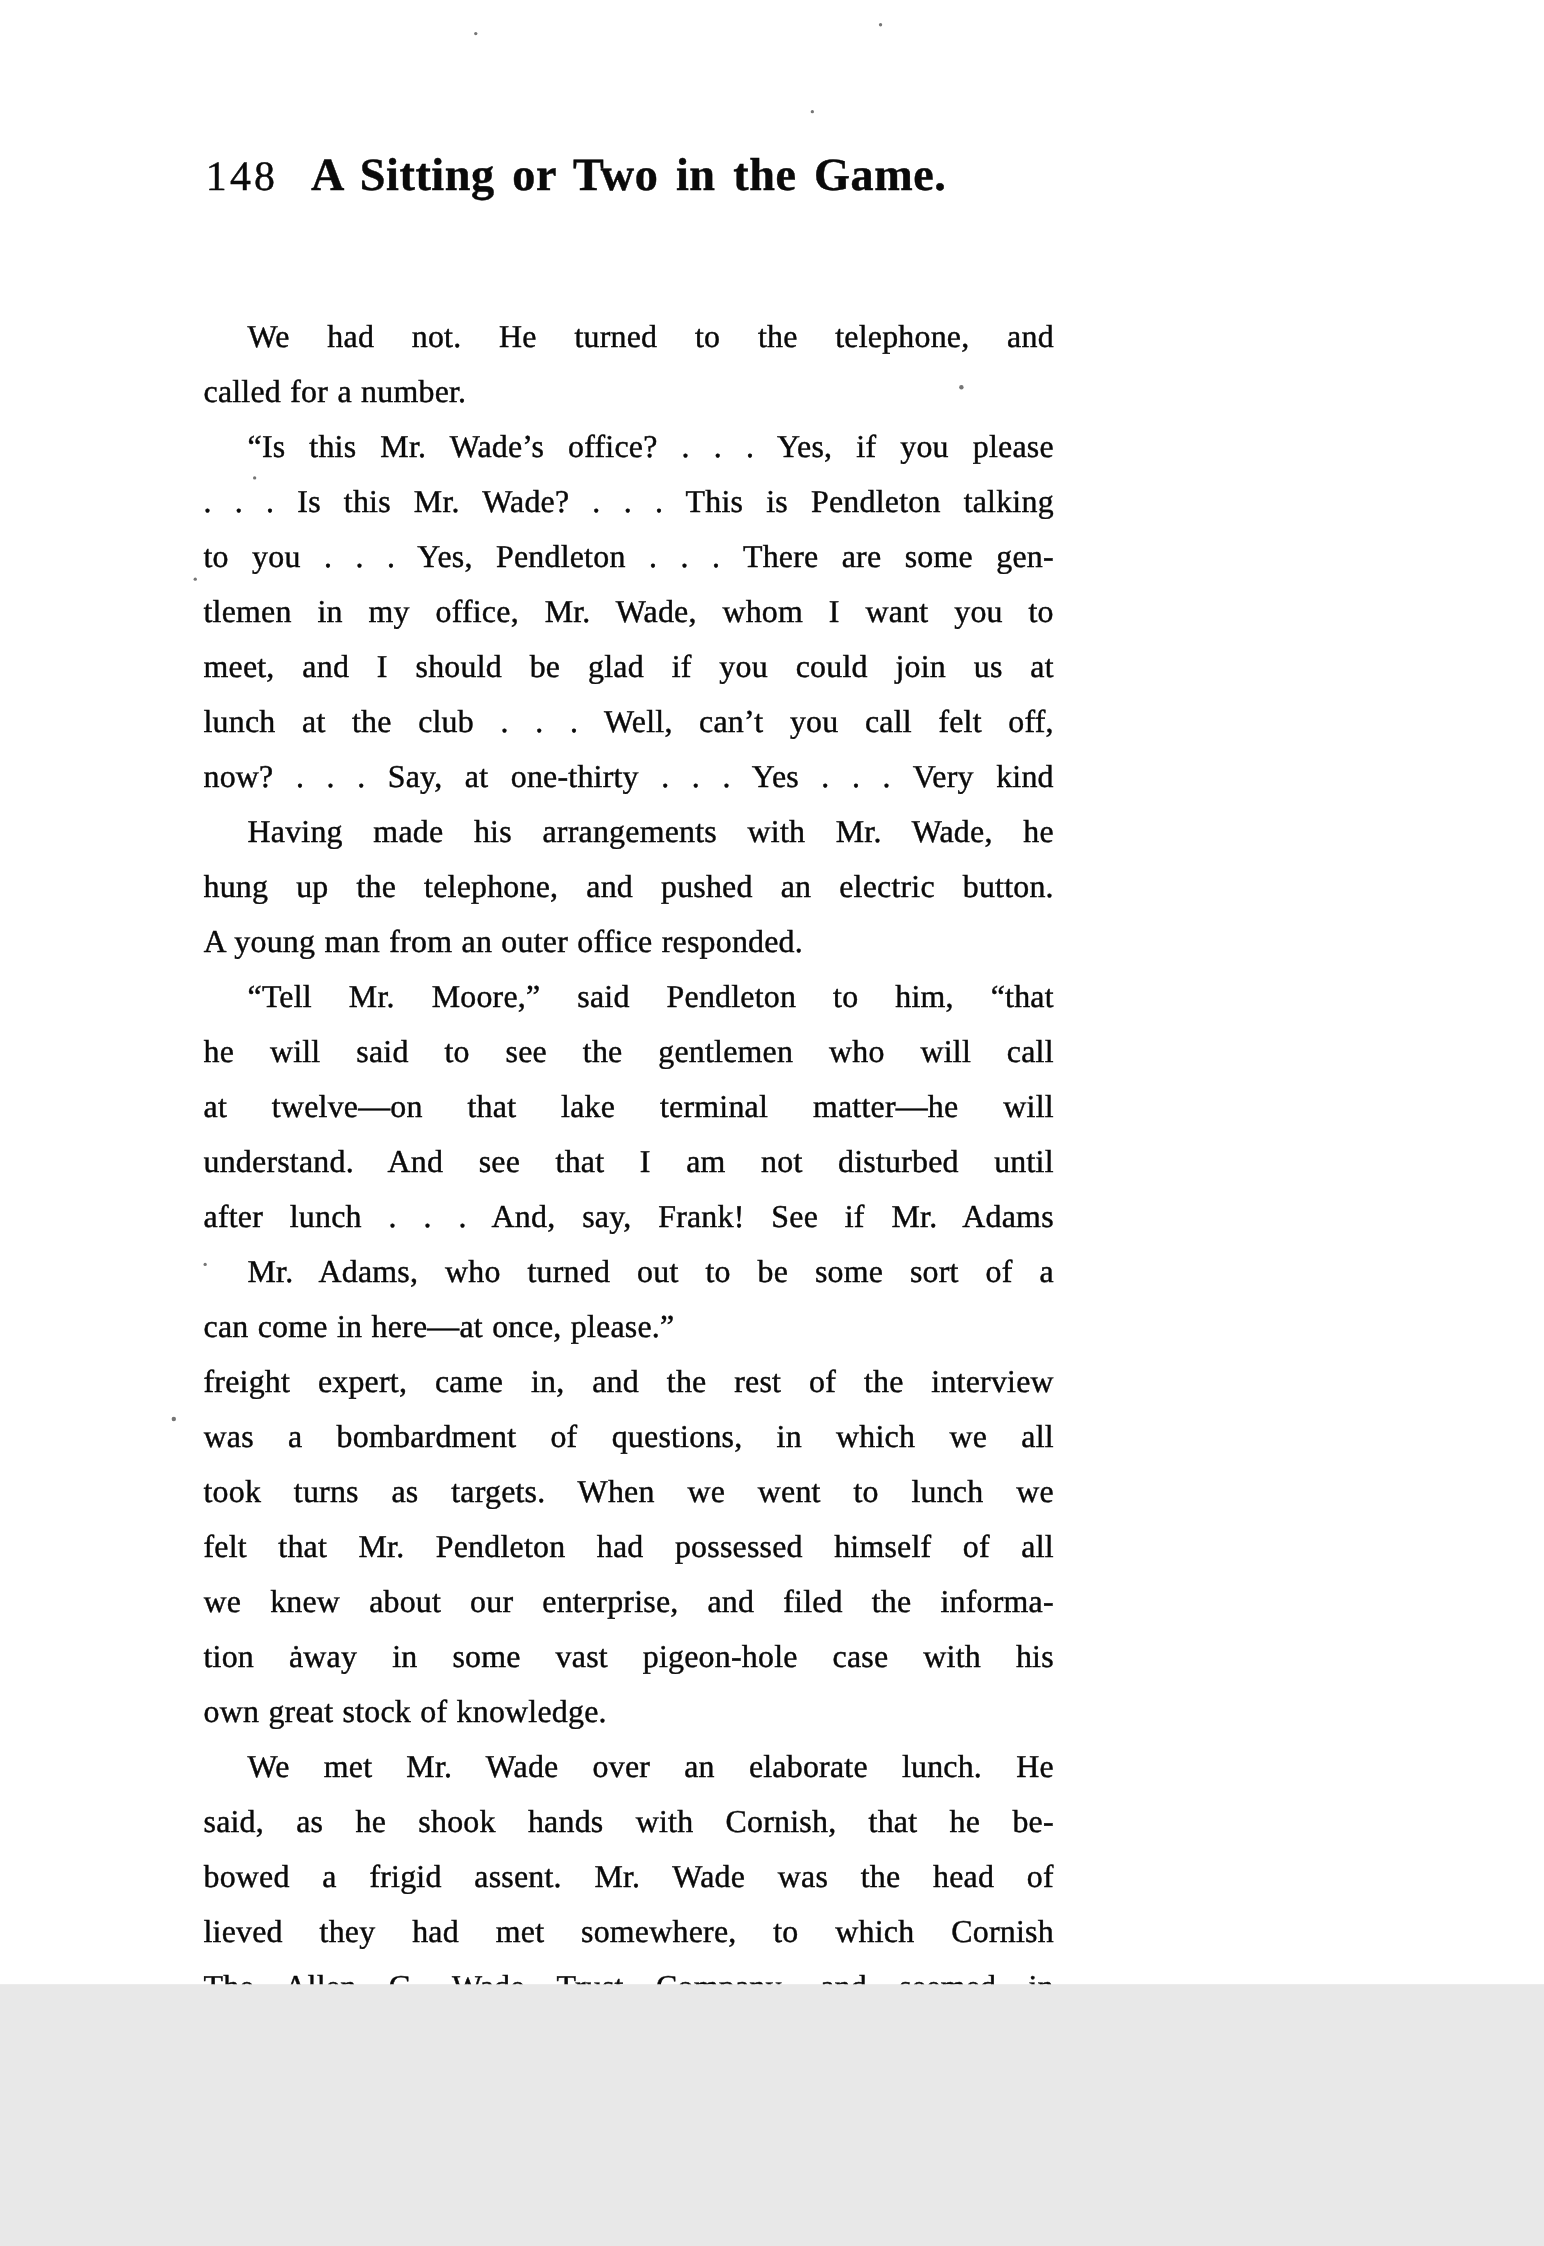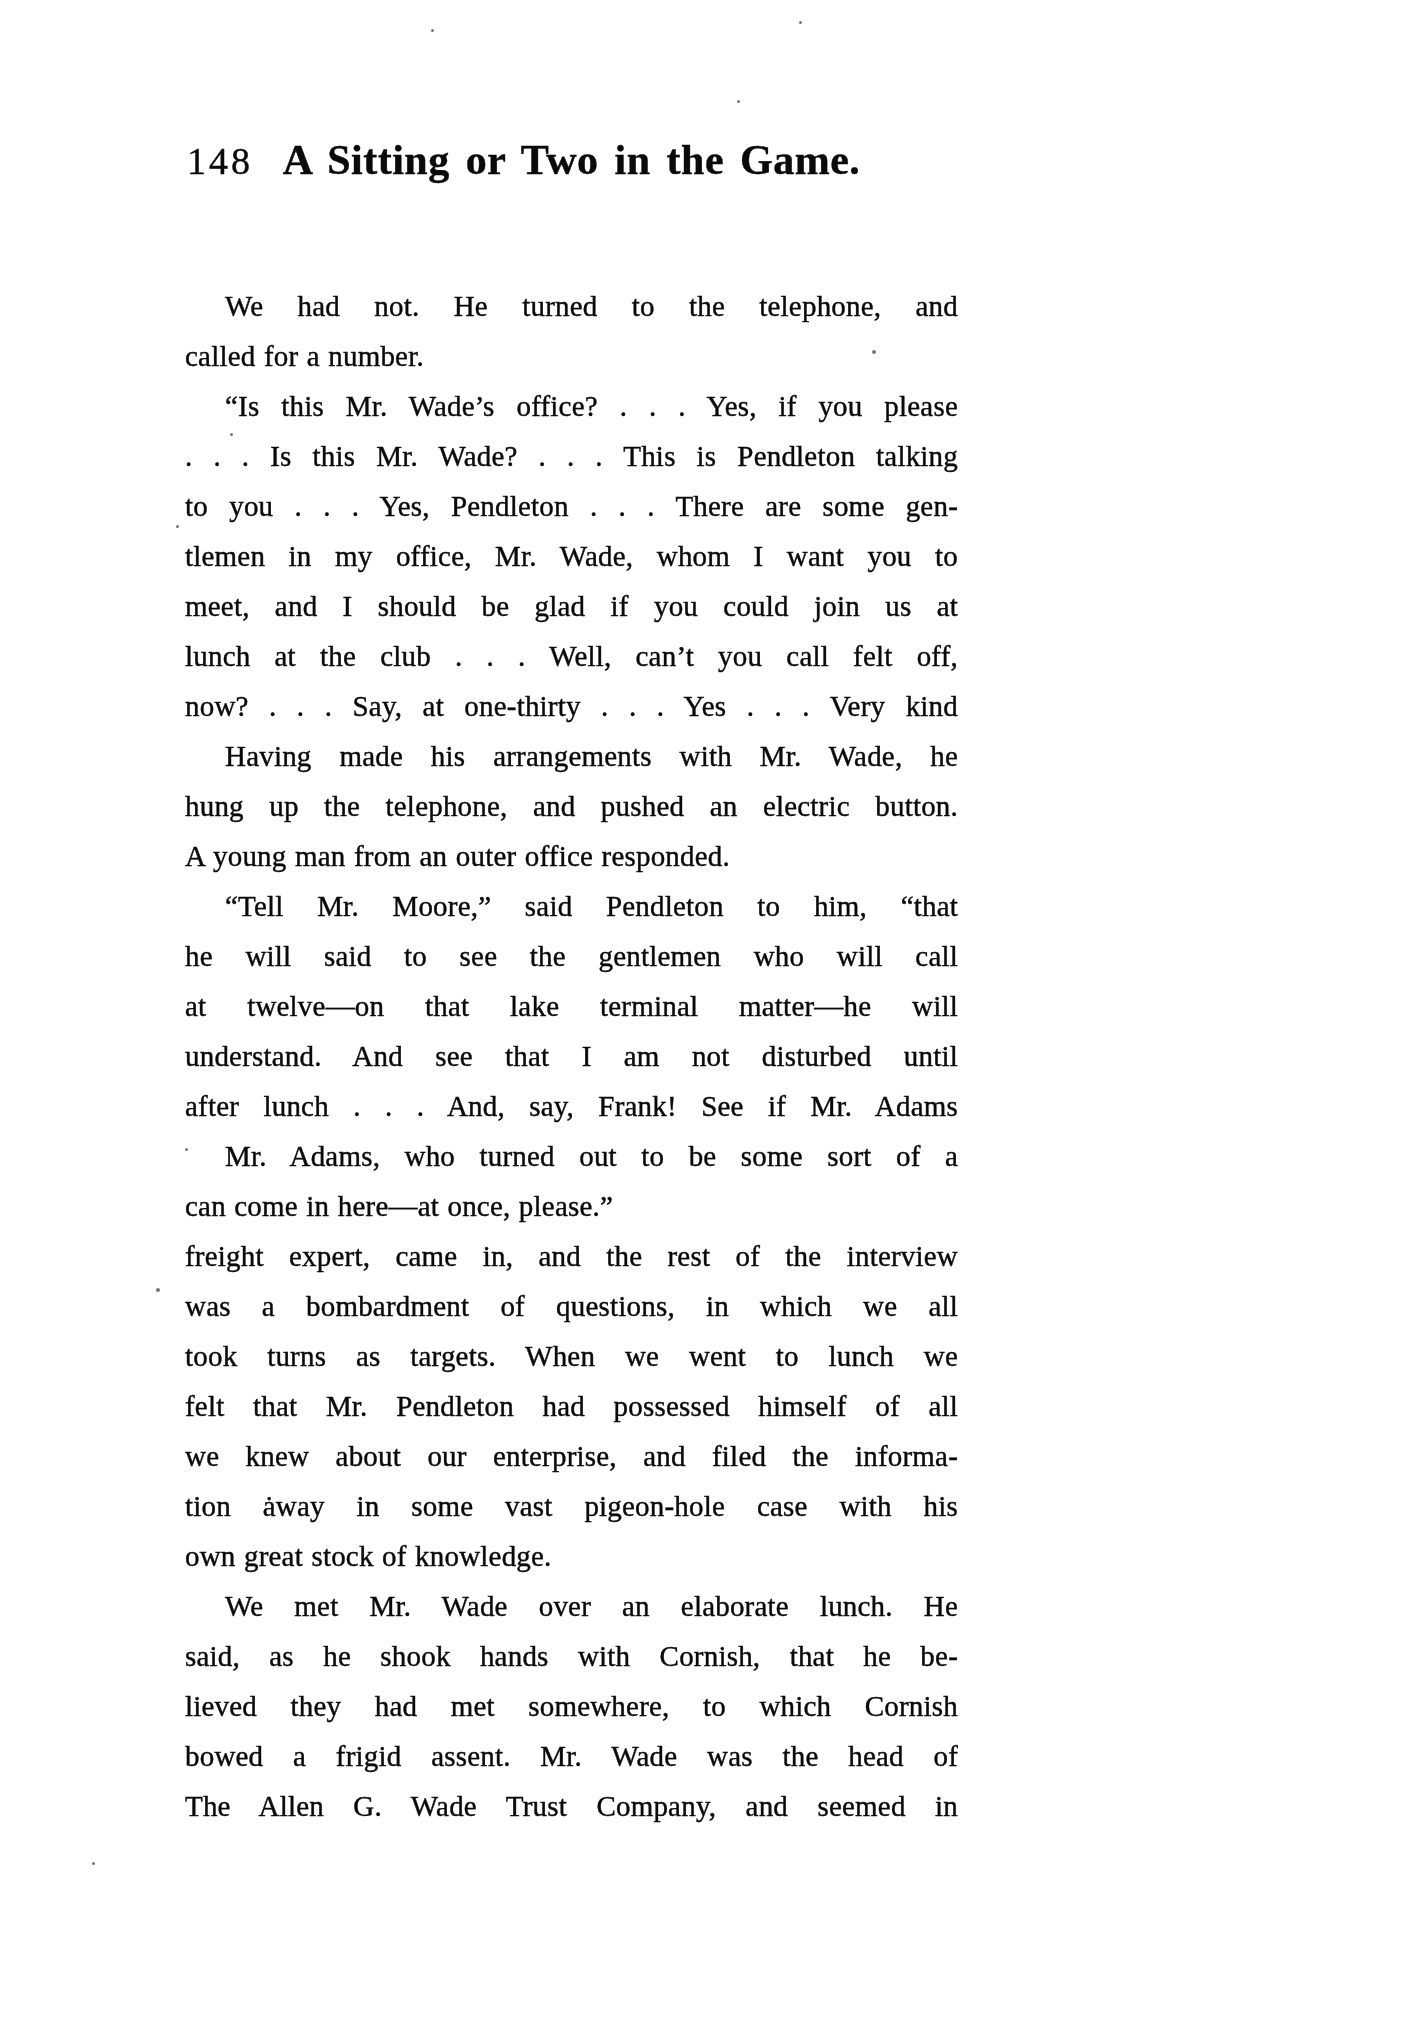--- a/index.html
+++ b/index.html
@@ -1,19 +1,19 @@
 <!DOCTYPE html>
 <html><head>
 <meta charset="utf-8">
 <style>
   html, body { margin: 0; padding: 0; background: #e8e8e8; }
   .page {
     position: relative;
     width: 1404px;
-    height: 2042px;
+    height: 1804px;
     background: #ffffff;
     font-family: "Liberation Serif", "DejaVu Serif", serif;
     color: #0a0a0a;
     overflow: hidden;
     -webkit-text-stroke: 0.4px #0a0a0a;
   }
   .header {
     position: absolute;
     top: 134px;
     left: 185px;
@@ -100,22 +100,22 @@
     <div class="line last">can come in here—at once, please.”</div>
     <div class="line">freight expert, came in, and the rest of the interview</div>
     <div class="line">was a bombardment of questions, in which we all</div>
     <div class="line">took turns as targets.  When we went to lunch we</div>
     <div class="line">felt that Mr. Pendleton had possessed himself of all</div>
     <div class="line">we knew about our enterprise, and filed the informa-</div>
     <div class="line">tion ȧway in some vast pigeon-hole case with his</div>
     <div class="line last">own great stock of knowledge.</div>
     <div class="line indent">We met Mr. Wade over an elaborate lunch.  He</div>
     <div class="line">said, as he shook hands with Cornish, that he be-</div>
+    <div class="line">bowed a frigid assent.  Mr. Wade was the head of</div>
     <div class="line">lieved they had met somewhere, to which Cornish</div>
-    <div class="line">bowed a frigid assent.  Mr. Wade was the head of</div>
     <div class="line">The Allen G. Wade Trust Company, and seemed in</div>
   </div>
 
   <div class="speck" style="left:431px; top:29px;  width:3px; height:3px;"></div>
   <div class="speck" style="left:799px; top:21px;  width:3px; height:3px;"></div>
   <div class="speck" style="left:737px; top:100px; width:3px; height:3px;"></div>
   <div class="speck" style="left:872px; top:350px; width:4px; height:4px;"></div>
   <div class="speck" style="left:176px; top:525px; width:3px; height:3px;"></div>
   <div class="speck" style="left:230px; top:433px; width:3px; height:3px;"></div>
   <div class="speck" style="left:156px; top:1288px;width:4px; height:4px;"></div>

